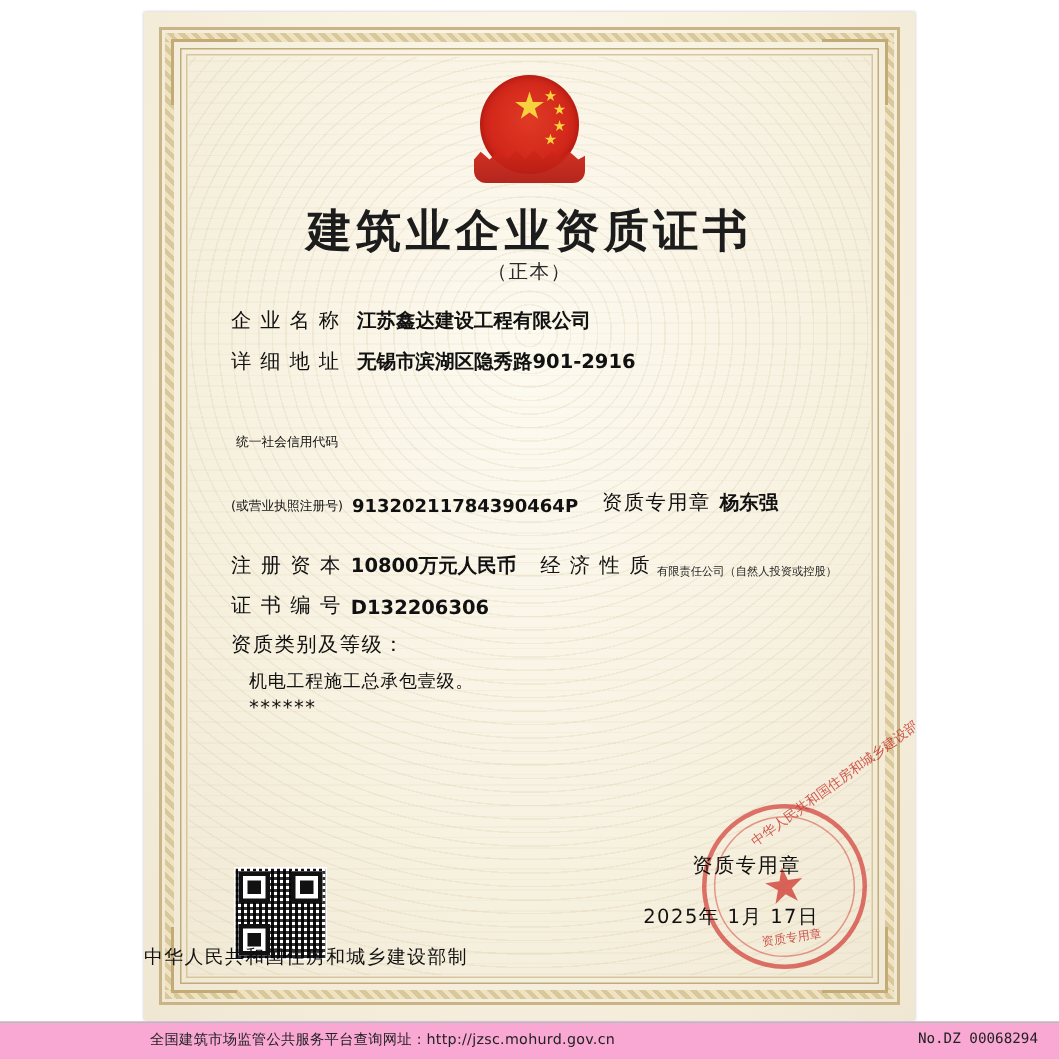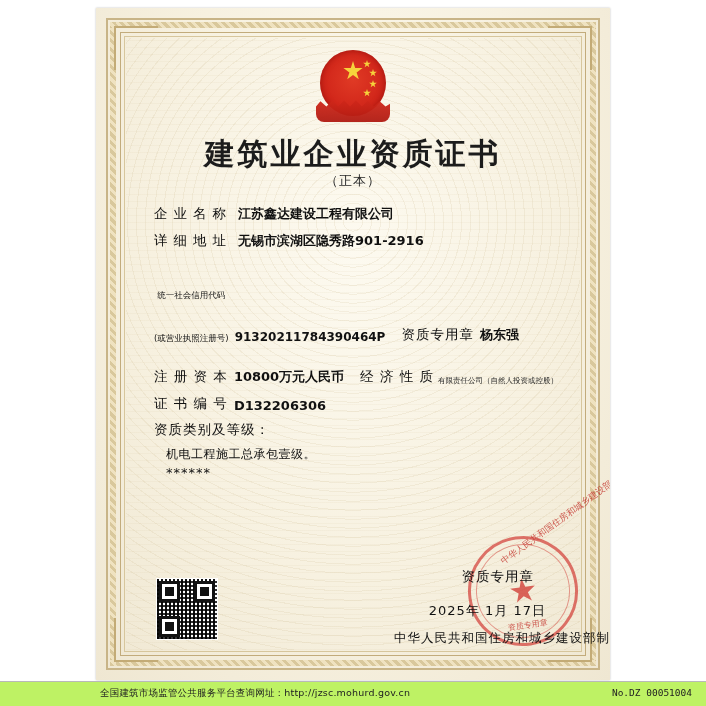--- a/index.html
+++ b/index.html
@@ -219,21 +219,21 @@
     top: 594px;
     font-size: 13px;
     letter-spacing: 1px;
     color: #111;
   }
   .issue-date span { margin: 0 0; }
   .ministry {
     position: absolute;
     left: 0; right: 0;
     top: 622px;
-    text-align: right;
+    text-align: left;
     font-size: 12.5px;
     letter-spacing: 1px;
     color: #111;
   }
 
   
   .seal {
     position: absolute;
     left: 372px;
     top: 528px;
@@ -308,21 +308,21 @@
   .qr .f2 { right: 2px; top: 2px; }
   .qr .f3 { left: 2px; bottom: 2px; }
 
   
   .footer {
     position: absolute;
     left: 0; right: 0;
     bottom: 0;
     height: 24px;
     border-top: 1px solid #b9b9b9;
-    background: #bef264;
+    background: #f9a8d4;
   }
   .footer .left {
     position: absolute;
     left: 100px;
     top: 5px;
     font-size: 9.5px;
     color: #222;
     letter-spacing: 0.2px;
   }
   .footer .right {
@@ -433,16 +433,16 @@
       <span>2025年</span>
       <span>1月</span>
       <span>17日</span>
     </div>
 
     <div class="ministry">中华人民共和国住房和城乡建设部制</div>
   </div>
 
   <div class="footer">
     <div class="left">全国建筑市场监管公共服务平台查询网址：http://jzsc.mohurd.gov.cn</div>
-    <div class="right">No.DZ  00051004</div>
+    <div class="right">No.DZ  00068294</div>
   </div>
 
 </div>
 
 </body></html>

